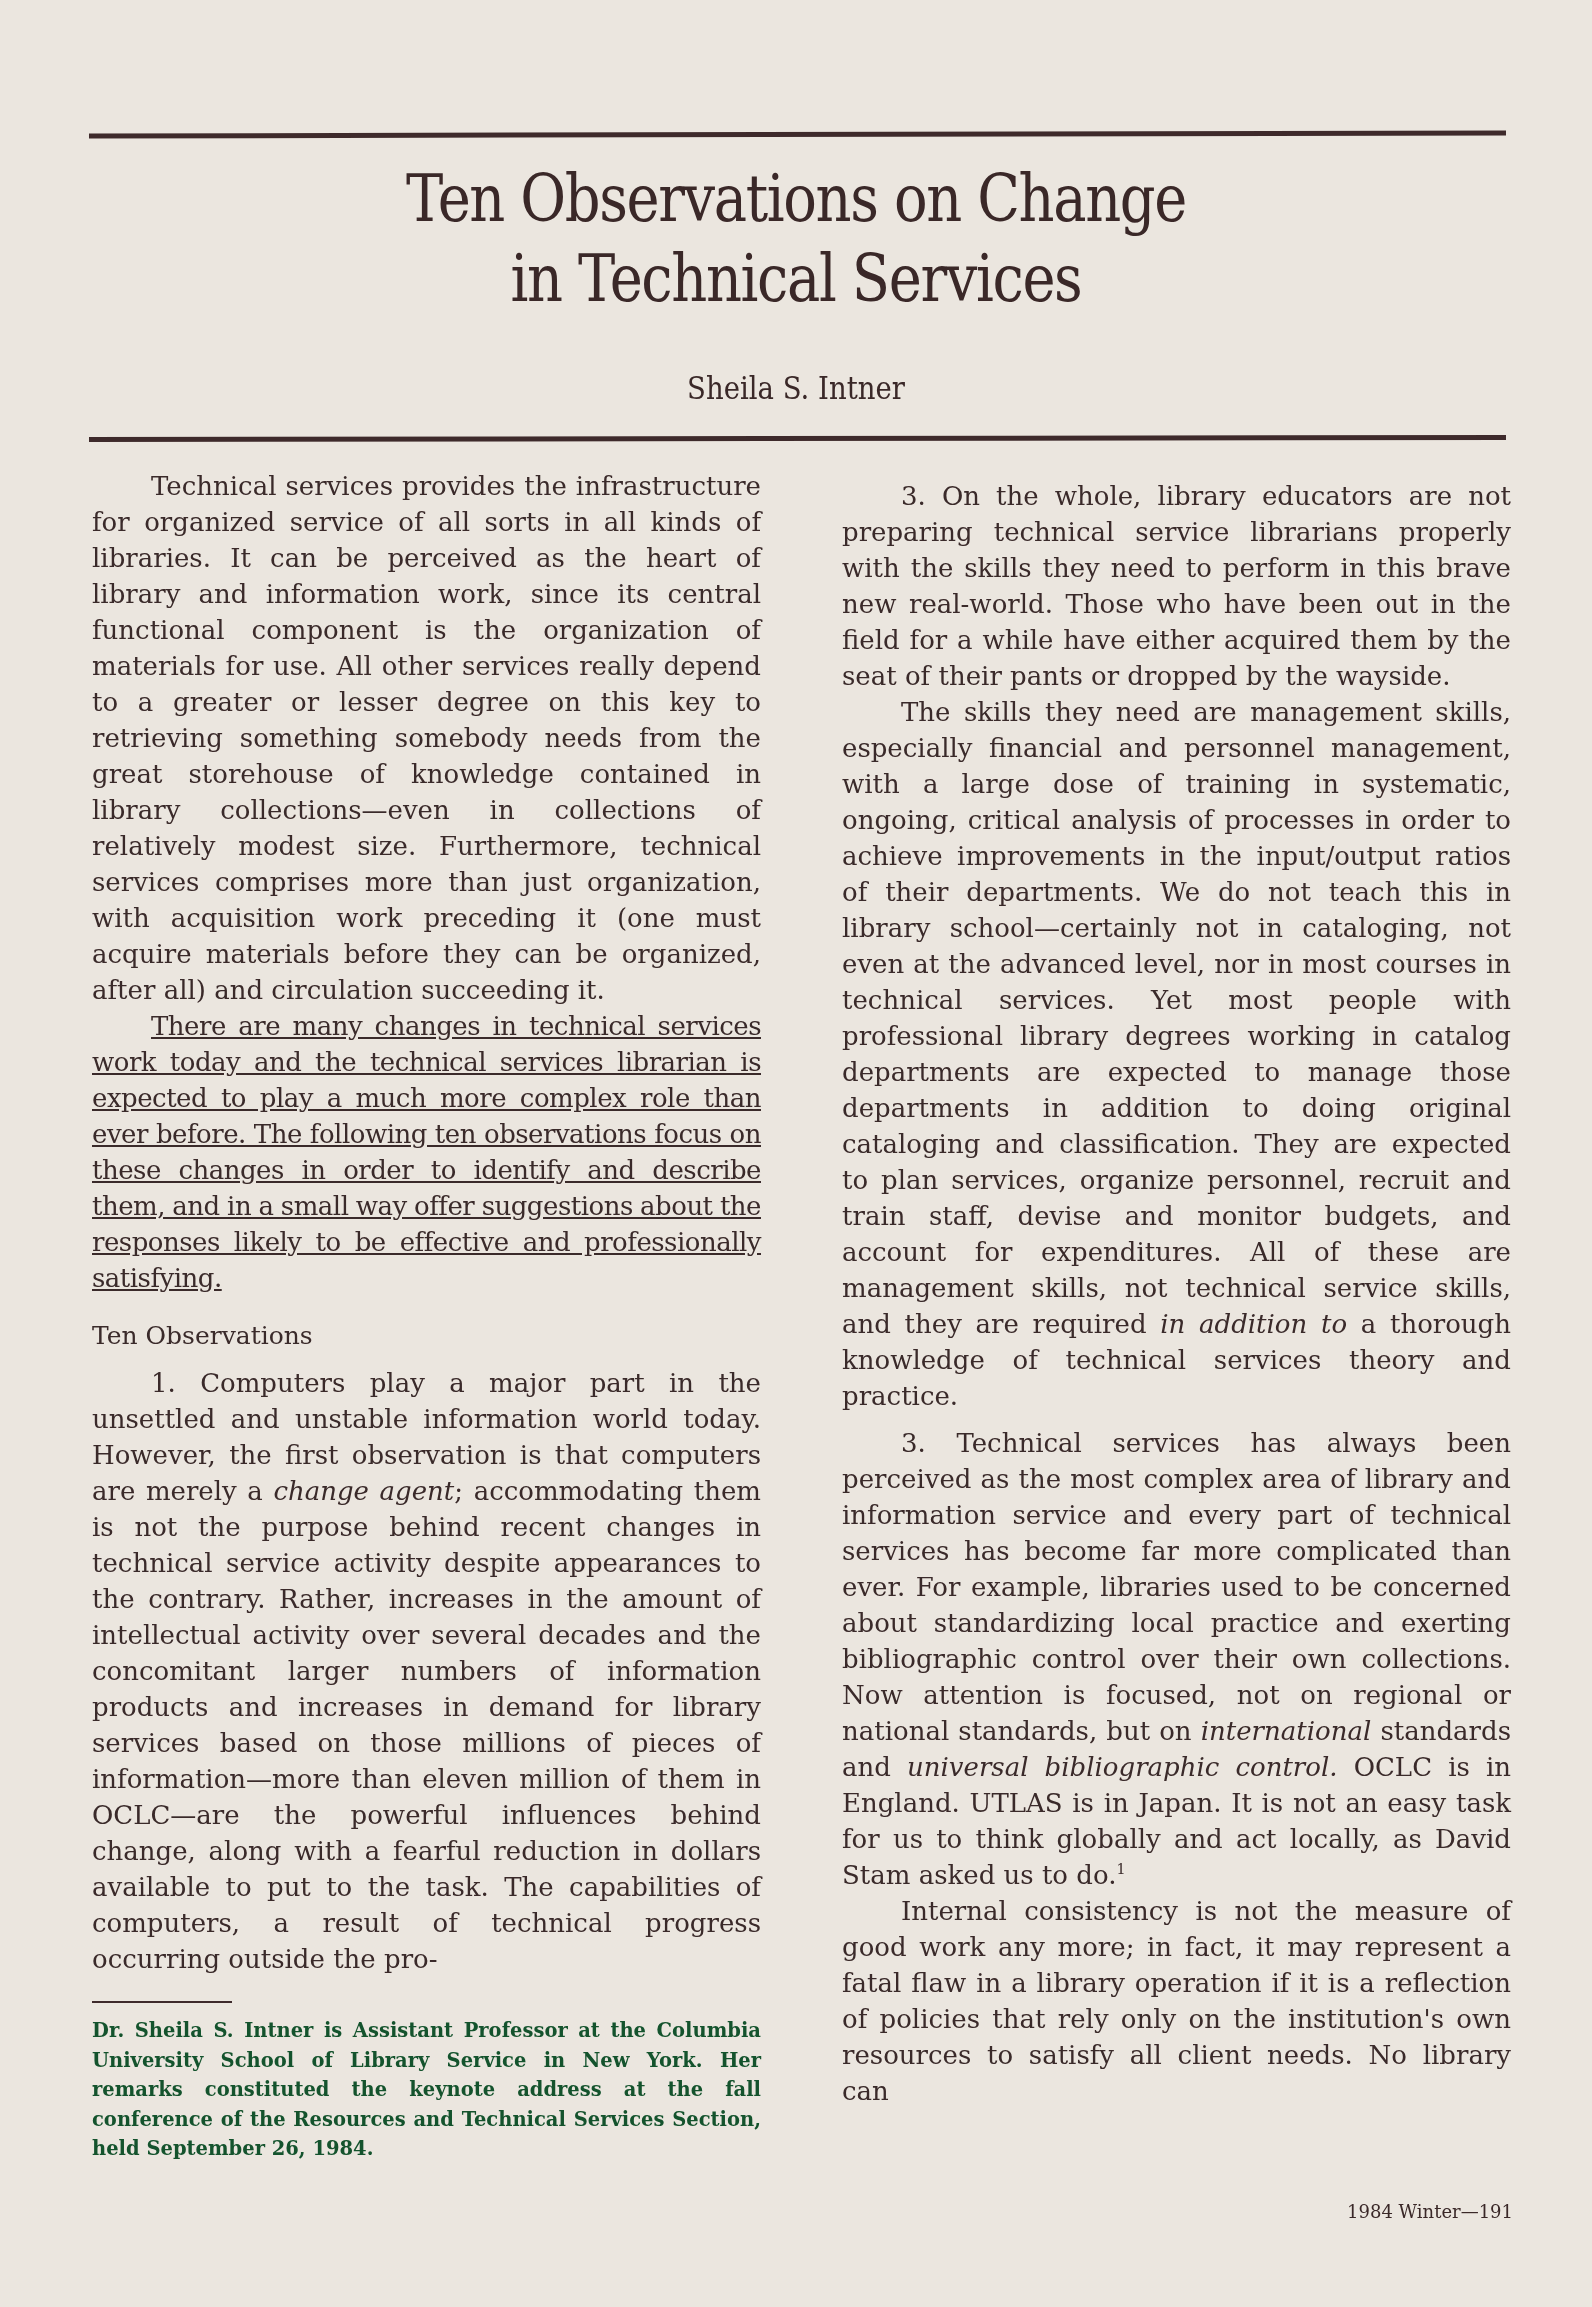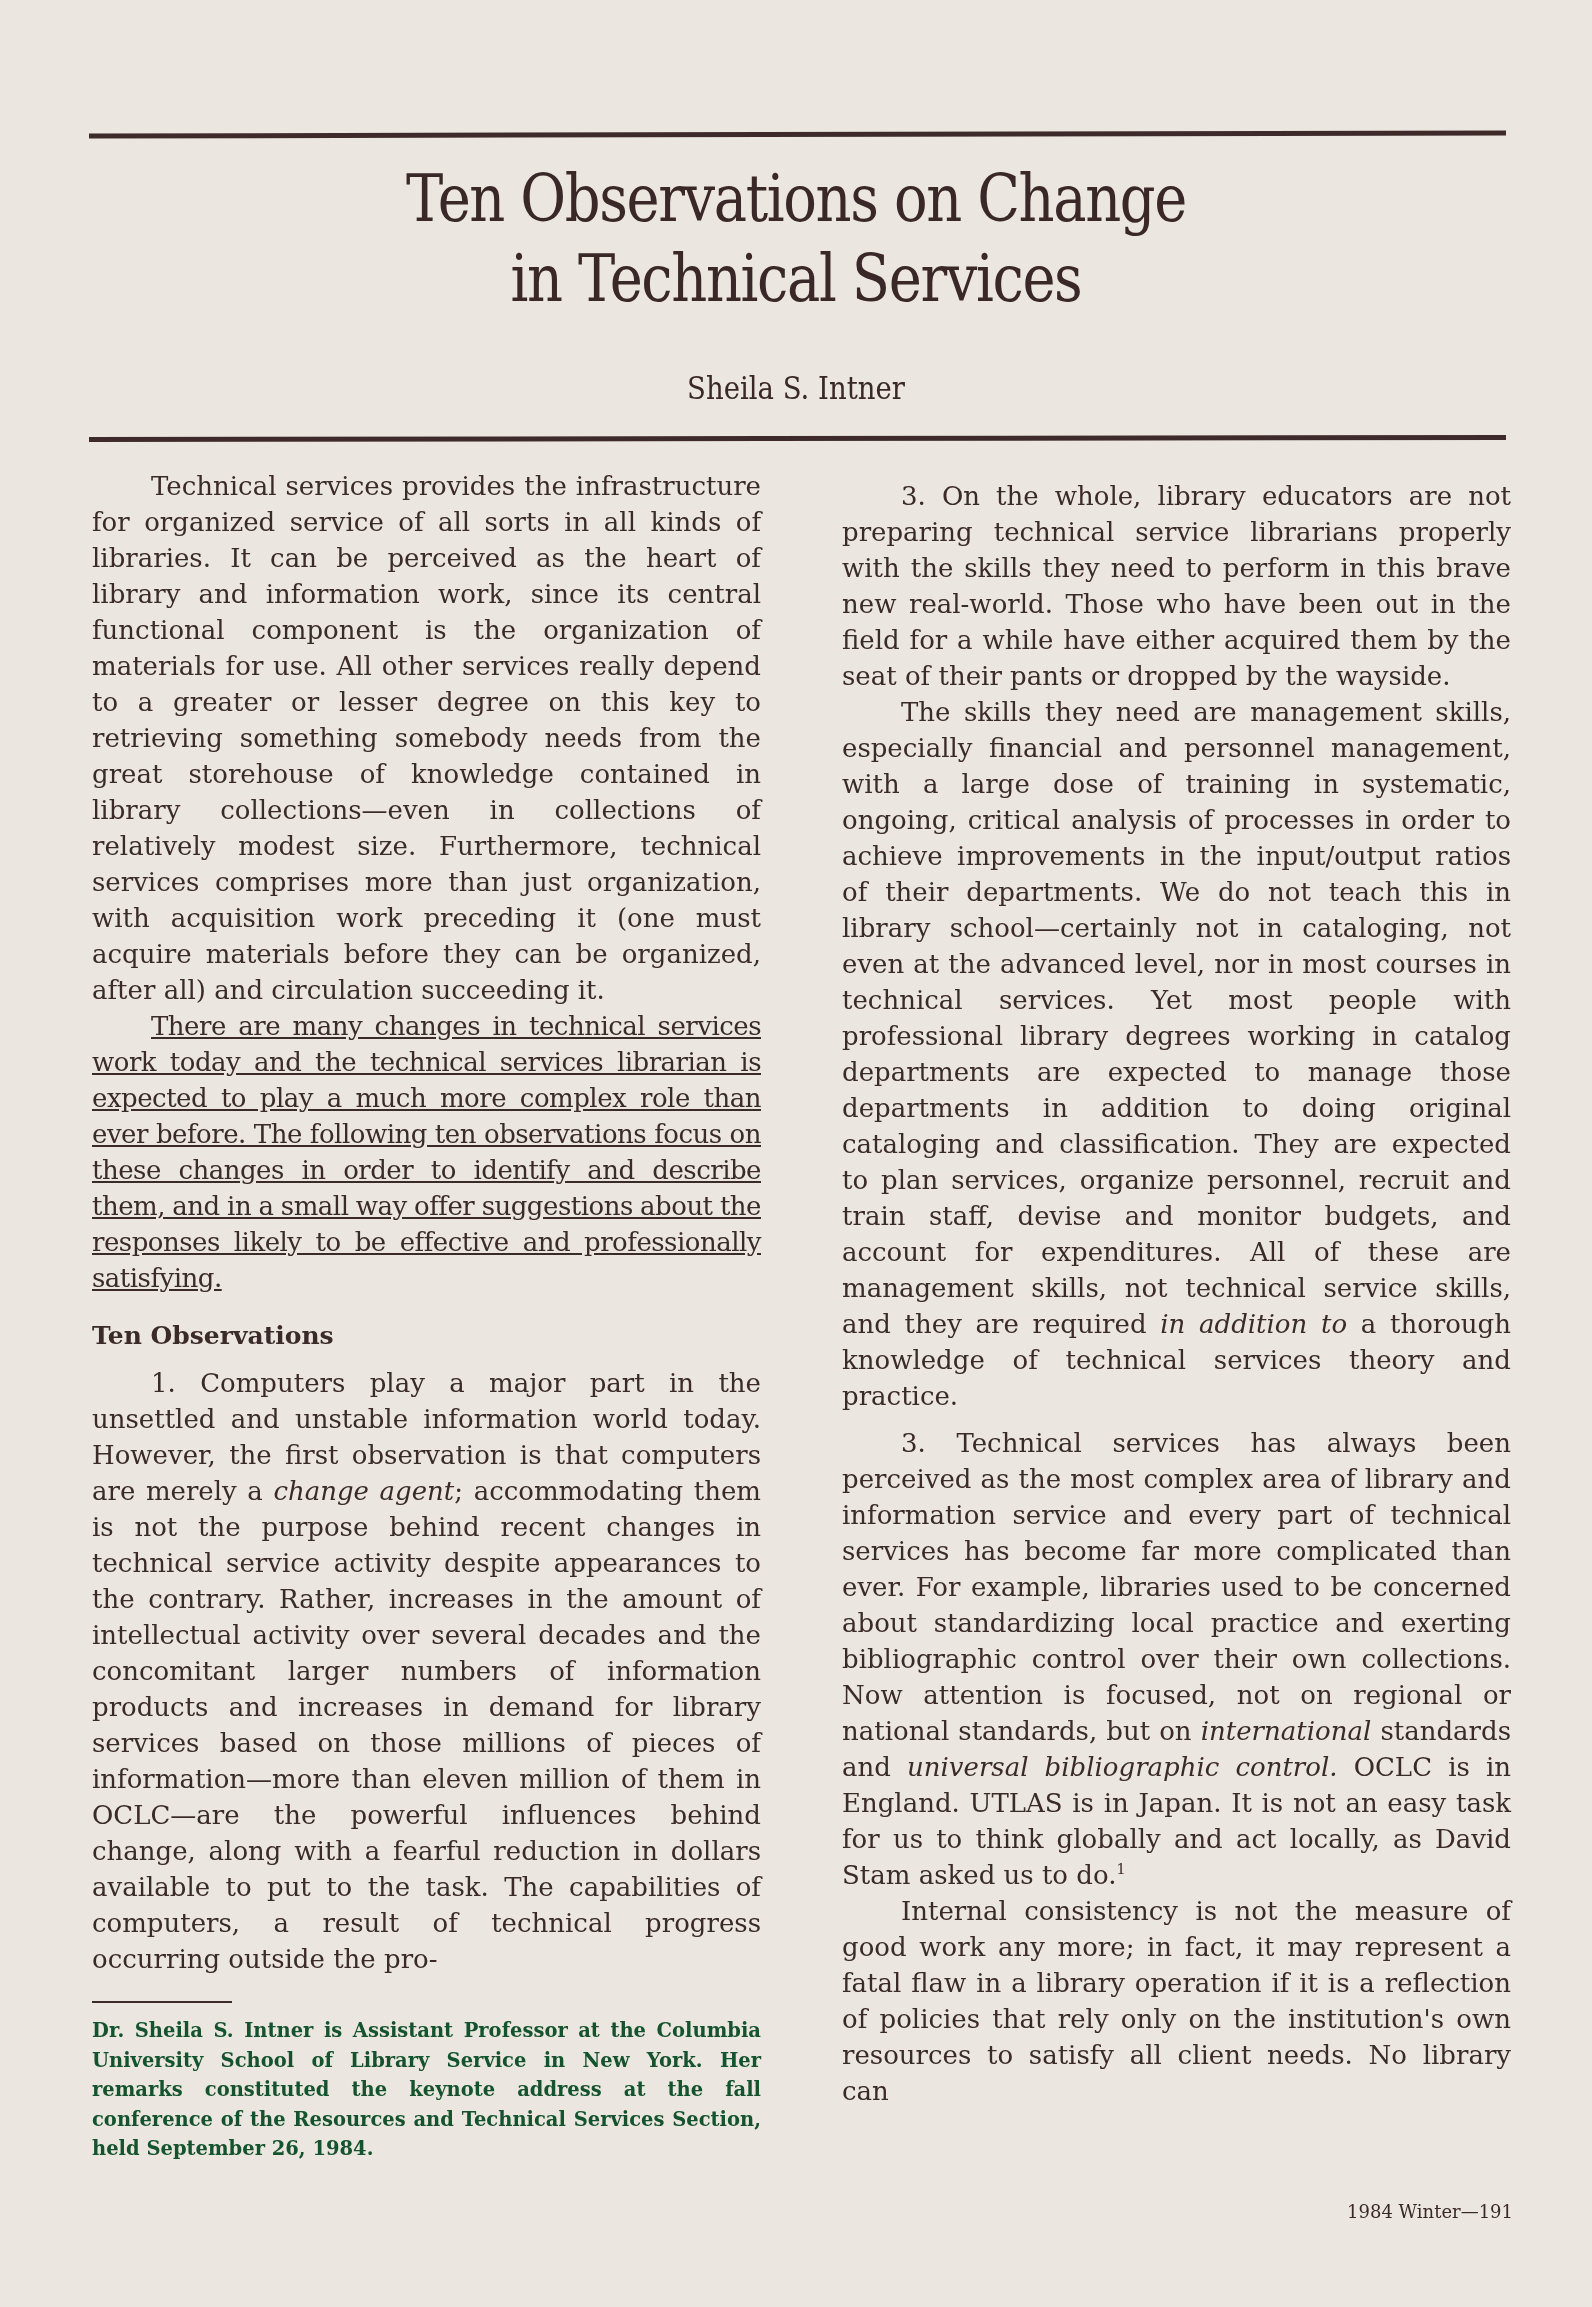--- a/index.html
+++ b/index.html
@@ -40,21 +40,21 @@
     font-size: 26px; line-height: 36px;
     text-align: justify; hyphens: none;
   }
   .col-left { left: 92px; }
   .col-right { left: 842px; }
   .col p { margin: 0; }
   .col p.indent { text-indent: 59px; }
   .col p.gap { margin-top: 10.3px; }
   .col .narrow { letter-spacing: -0.5px; word-spacing: -0.8px; text-decoration: underline; }
   .section-head {
-    font-weight: bold; font-size: 25px; margin: 22px 0 11px 0 !important;
+    font-weight: normal; font-size: 25px; margin: 22px 0 11px 0 !important;
     text-indent: 0 !important;
   }
   .footnote-rule {
     position: absolute; left: 92px; top: 2001px; width: 140px; height: 2.4px;
     background: #3e2a2b;
   }
   .footnote {
     position: absolute; left: 92px; top: 2016px; width: 669px;
     font-size: 19.5px; line-height: 29.5px; font-weight: bold;
     text-align: justify; color: #14532d;

